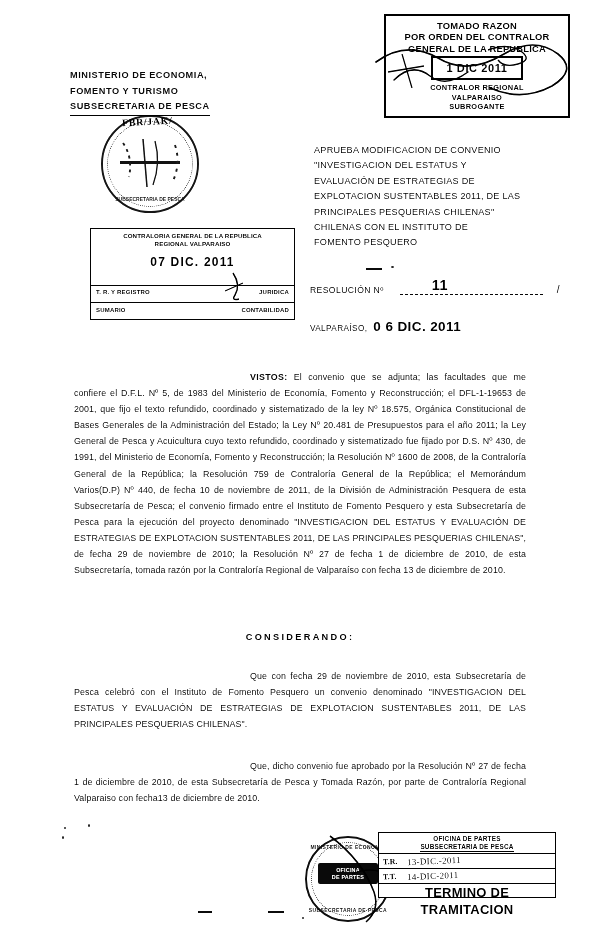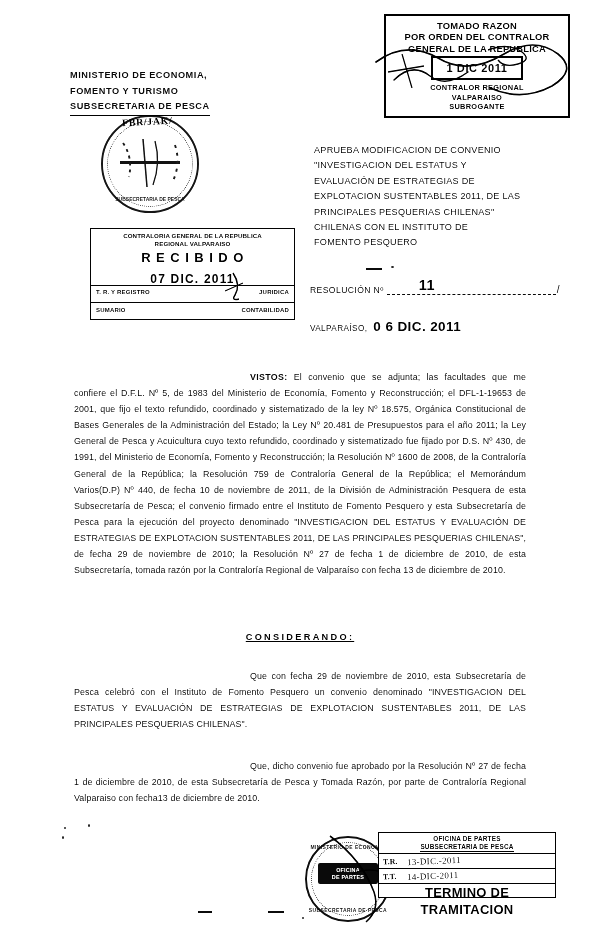--- a/index.html
+++ b/index.html
@@ -257,20 +257,21 @@
   
   #resolution-line {
     position: absolute;
     left: 310px;
     top: 282px;
     width: 250px;
     display: flex;
     align-items: flex-end;
     font-size: 8.6px;
     letter-spacing: .4px;
+    gap: 13px;
   }
   #resolution-line .res-label { white-space: nowrap; }
   #resolution-line .res-rule {
     flex: 1;
     margin-left: 3px;
     border-bottom: 1.4px dashed #1a1a1a;
     position: relative;
     height: 12px;
   }
   #resolution-line .res-number {
@@ -327,21 +328,20 @@
   #considerando-heading {
     position: absolute;
     left: 0;
     right: 0;
     top: 632px;
     text-align: center;
     font-size: 9.2px;
     font-weight: 700;
     letter-spacing: 2.3px;
     padding-left: 0;
-    text-decoration: underline;
   }
 
   
   #stamp-oficina-partes {
     position: absolute;
     left: 378px;
     top: 832px;
     width: 178px;
     height: 66px;
     border: 1.8px solid #131313;
@@ -456,21 +456,20 @@
     <div>EVALUACIÓN DE ESTRATEGIAS DE</div>
     <div>EXPLOTACION SUSTENTABLES 2011, DE LAS</div>
     <div>PRINCIPALES PESQUERIAS CHILENAS"</div>
     <div>CHILENAS CON EL INSTITUTO DE</div>
     <div class="last">FOMENTO PESQUERO</div>
   </div>
 
   <div id="stamp-recibido">
     <div class="rb-head">CONTRALORIA GENERAL DE LA REPUBLICA</div>
     <div class="rb-head" style="margin-top:0">REGIONAL VALPARAISO</div>
-    <div class="rb-title">RECIBIDO</div>
     <div class="rb-date">07 DIC. 2011</div>
     <div class="rb-sep s1"></div>
     <div class="rb-row r1">
       <span>T. R. Y REGISTRO</span>
       <span>JURIDICA</span>
     </div>
     <div class="rb-sep s2"></div>
     <div class="rb-row r2">
       <span>SUMARIO</span>
       <span>CONTABILIDAD</span>

